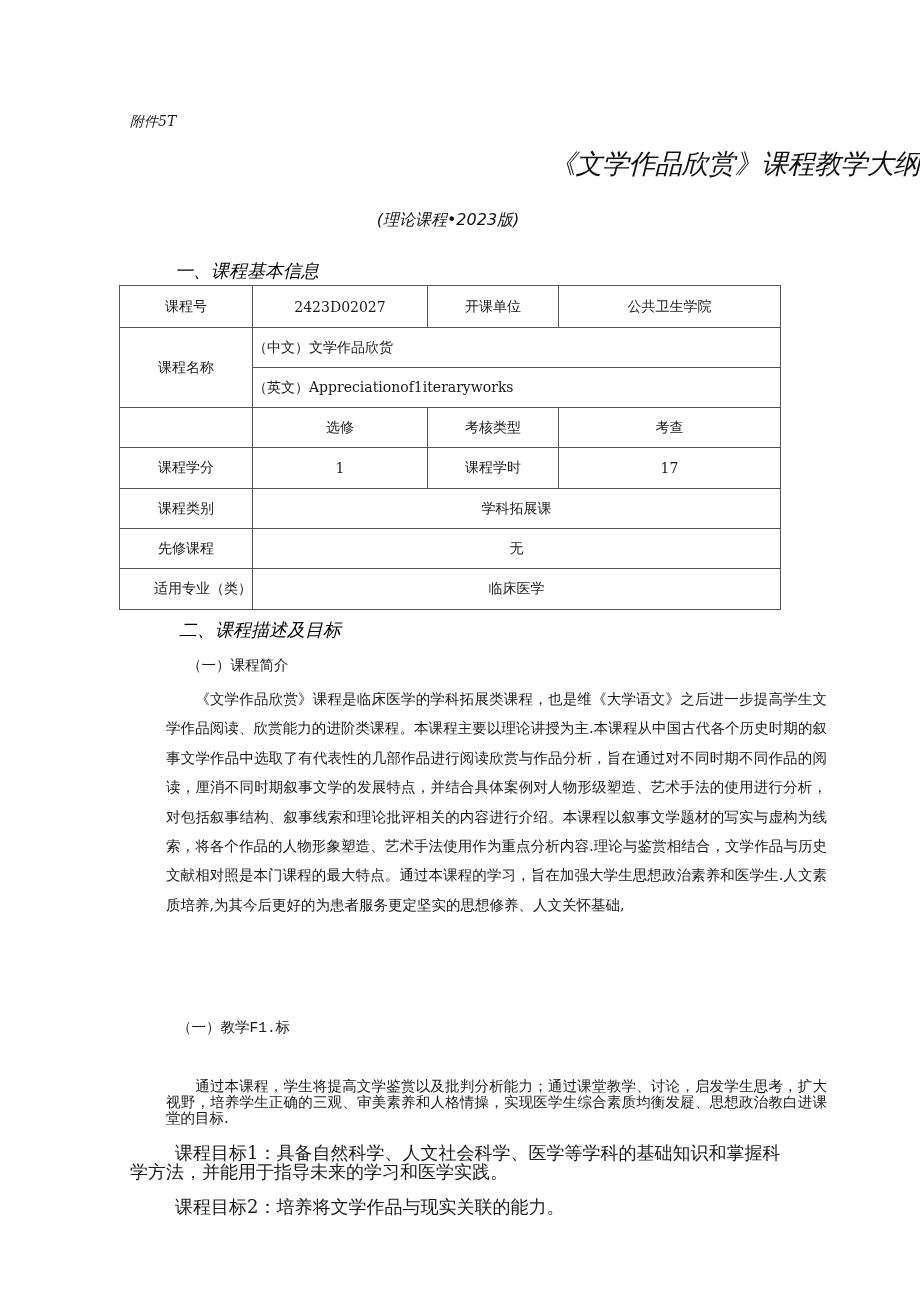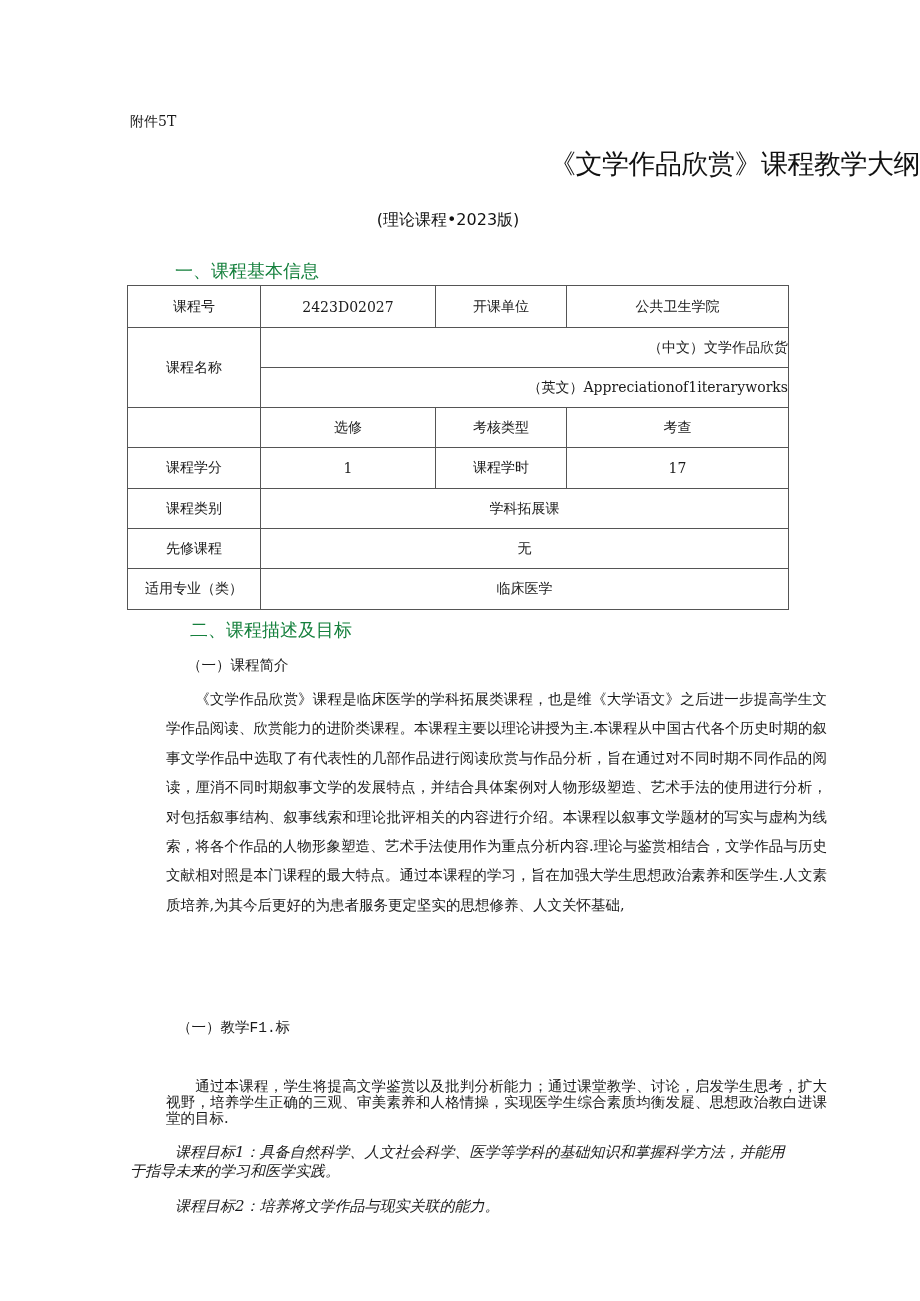--- a/index.html
+++ b/index.html
@@ -1,59 +1,59 @@
 <!DOCTYPE html>
 <html><head>
   <meta charset="utf-8">
   <style>
     html, body { margin: 0; padding: 0; background: #ffffff; }
     body {
       width: 920px; height: 1301px; position: relative; overflow: hidden;
       font-family: "DejaVu Serif", "Liberation Serif", serif;
       color: #1a1a1a;
     }
-    .abs { position: absolute; }
+    .abs { position: absolute; font-style: italic; }
     .annex { left: 130px; top: 113px; font-size: 14px; }
     .title {
       left: 0; width: 920px; top: 146px; text-align: right;
       font-family: "DejaVu Sans", "Liberation Sans", sans-serif;
       font-size: 27px; letter-spacing: -0.5px; color: #111;
     }
     .subtitle {
       left: 0; width: 896px; top: 210px; text-align: center;
       font-family: "DejaVu Sans", "Liberation Sans", sans-serif;
       font-size: 16px; color: #111;
     }
     .h1 {
       font-family: "DejaVu Sans", "Liberation Sans", sans-serif;
-      font-size: 18px; color: #15803d;
+      font-size: 18px; color: #000000;
     }
     .sec1 { left: 175px; top: 259px; }
-    .sec2 { left: 190px; top: 618px; }
+    .sec2 { left: 179px; top: 618px; }
 
     table.info {
-      position: absolute; left: 127px; top: 285px; width: 661px;
+      position: absolute; left: 119px; top: 285px; width: 661px;
       border-collapse: collapse; font-size: 14px;
       table-layout: fixed;
       border-radius: 19px;
     }
     table.info td {
       border: 1px solid #555; text-align: center; vertical-align: middle;
       padding: 0; height: 39px;
     }
-    table.info td.left { text-align: right; padding-left: 10px; }
-    table.info td.tight { text-align: center; padding-left: 0; }
+    table.info td.left { text-align: left; }
+    table.info td.tight { text-align: right; padding-left: 0; }
 
     .para {
       position: absolute; left: 130px; width: 661px;
       font-size: 14.5px; line-height: 29.4px; text-align: justify; margin-left: 36px;
     }
     .para .ind { display: inline-block; width: 29px; }
     .sub { position: absolute; font-size: 14.5px; }
-    .goal { position: absolute; left: 130px; width: 661px; font-size: 15px; line-height: 19px; font-style: italic; }
+    .goal { position: absolute; left: 130px; width: 661px; font-size: 18px; line-height: 19px; }
   </style>
 </head>
 <body>
 
 <div class="abs annex">附件5T</div>
 <div class="abs title">《文学作品欣赏》课程教学大纲</div>
 <div class="abs subtitle">(理论课程•2023版)</div>
 
 <div class="abs h1 sec1">一、课程基本信息</div>
 

